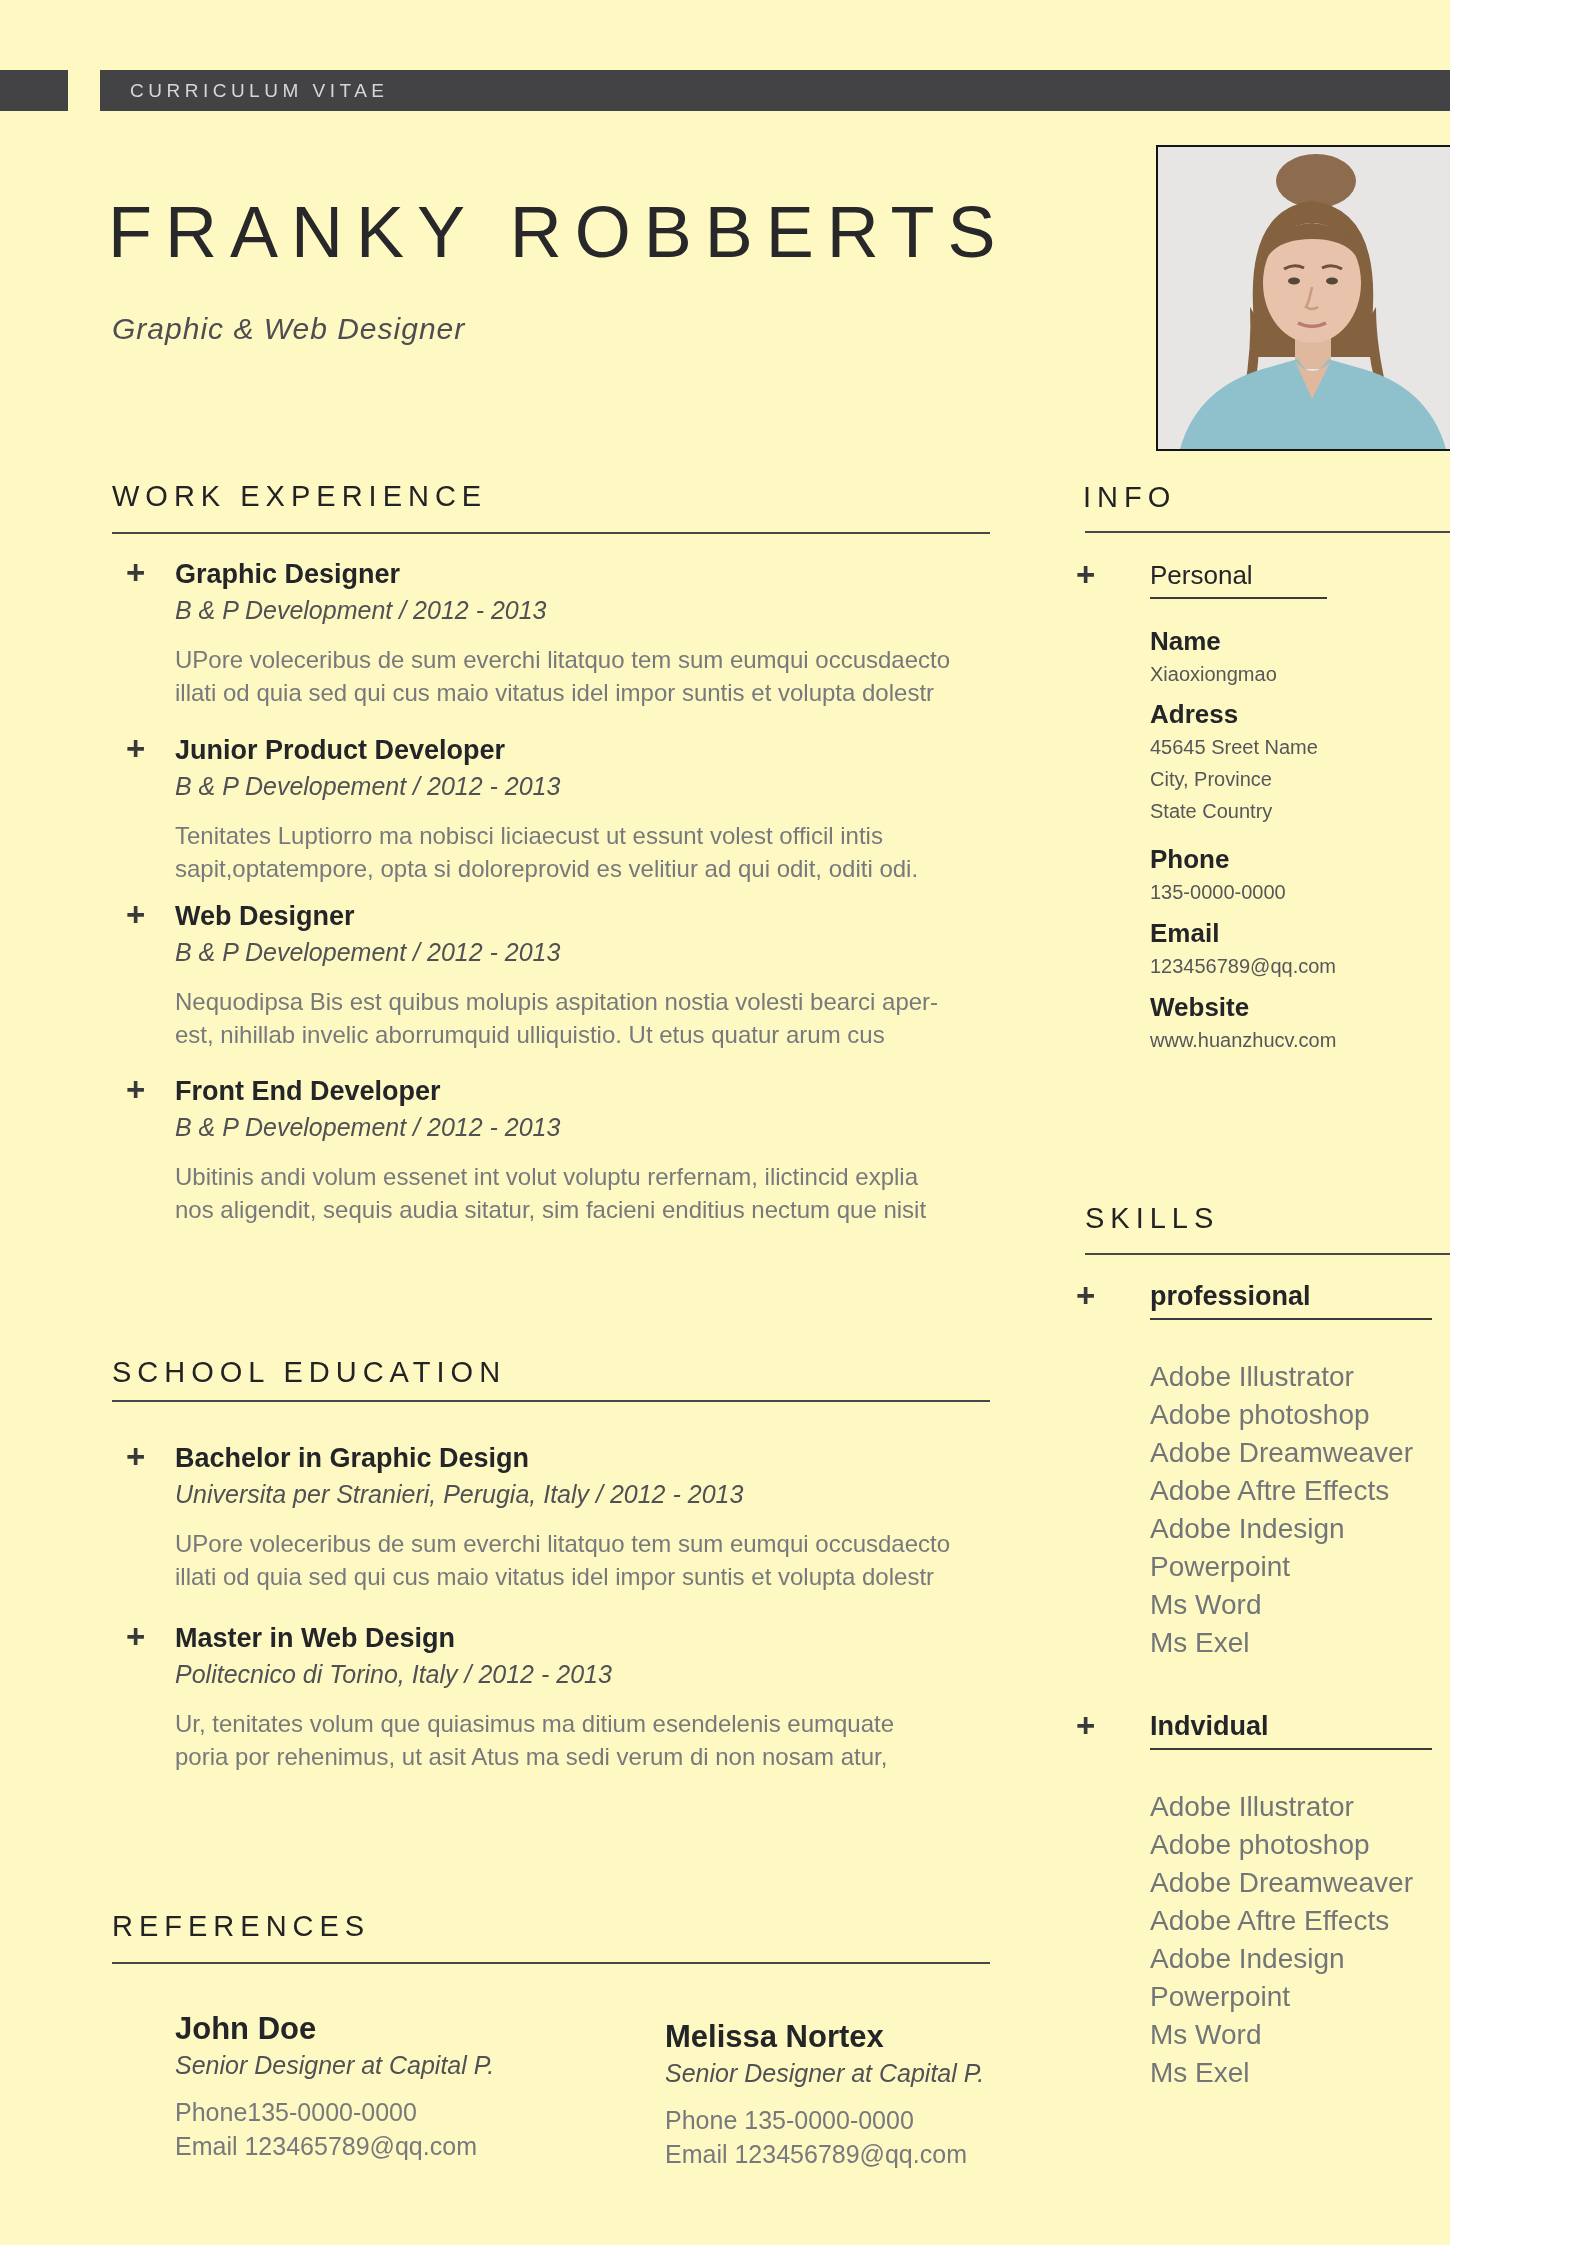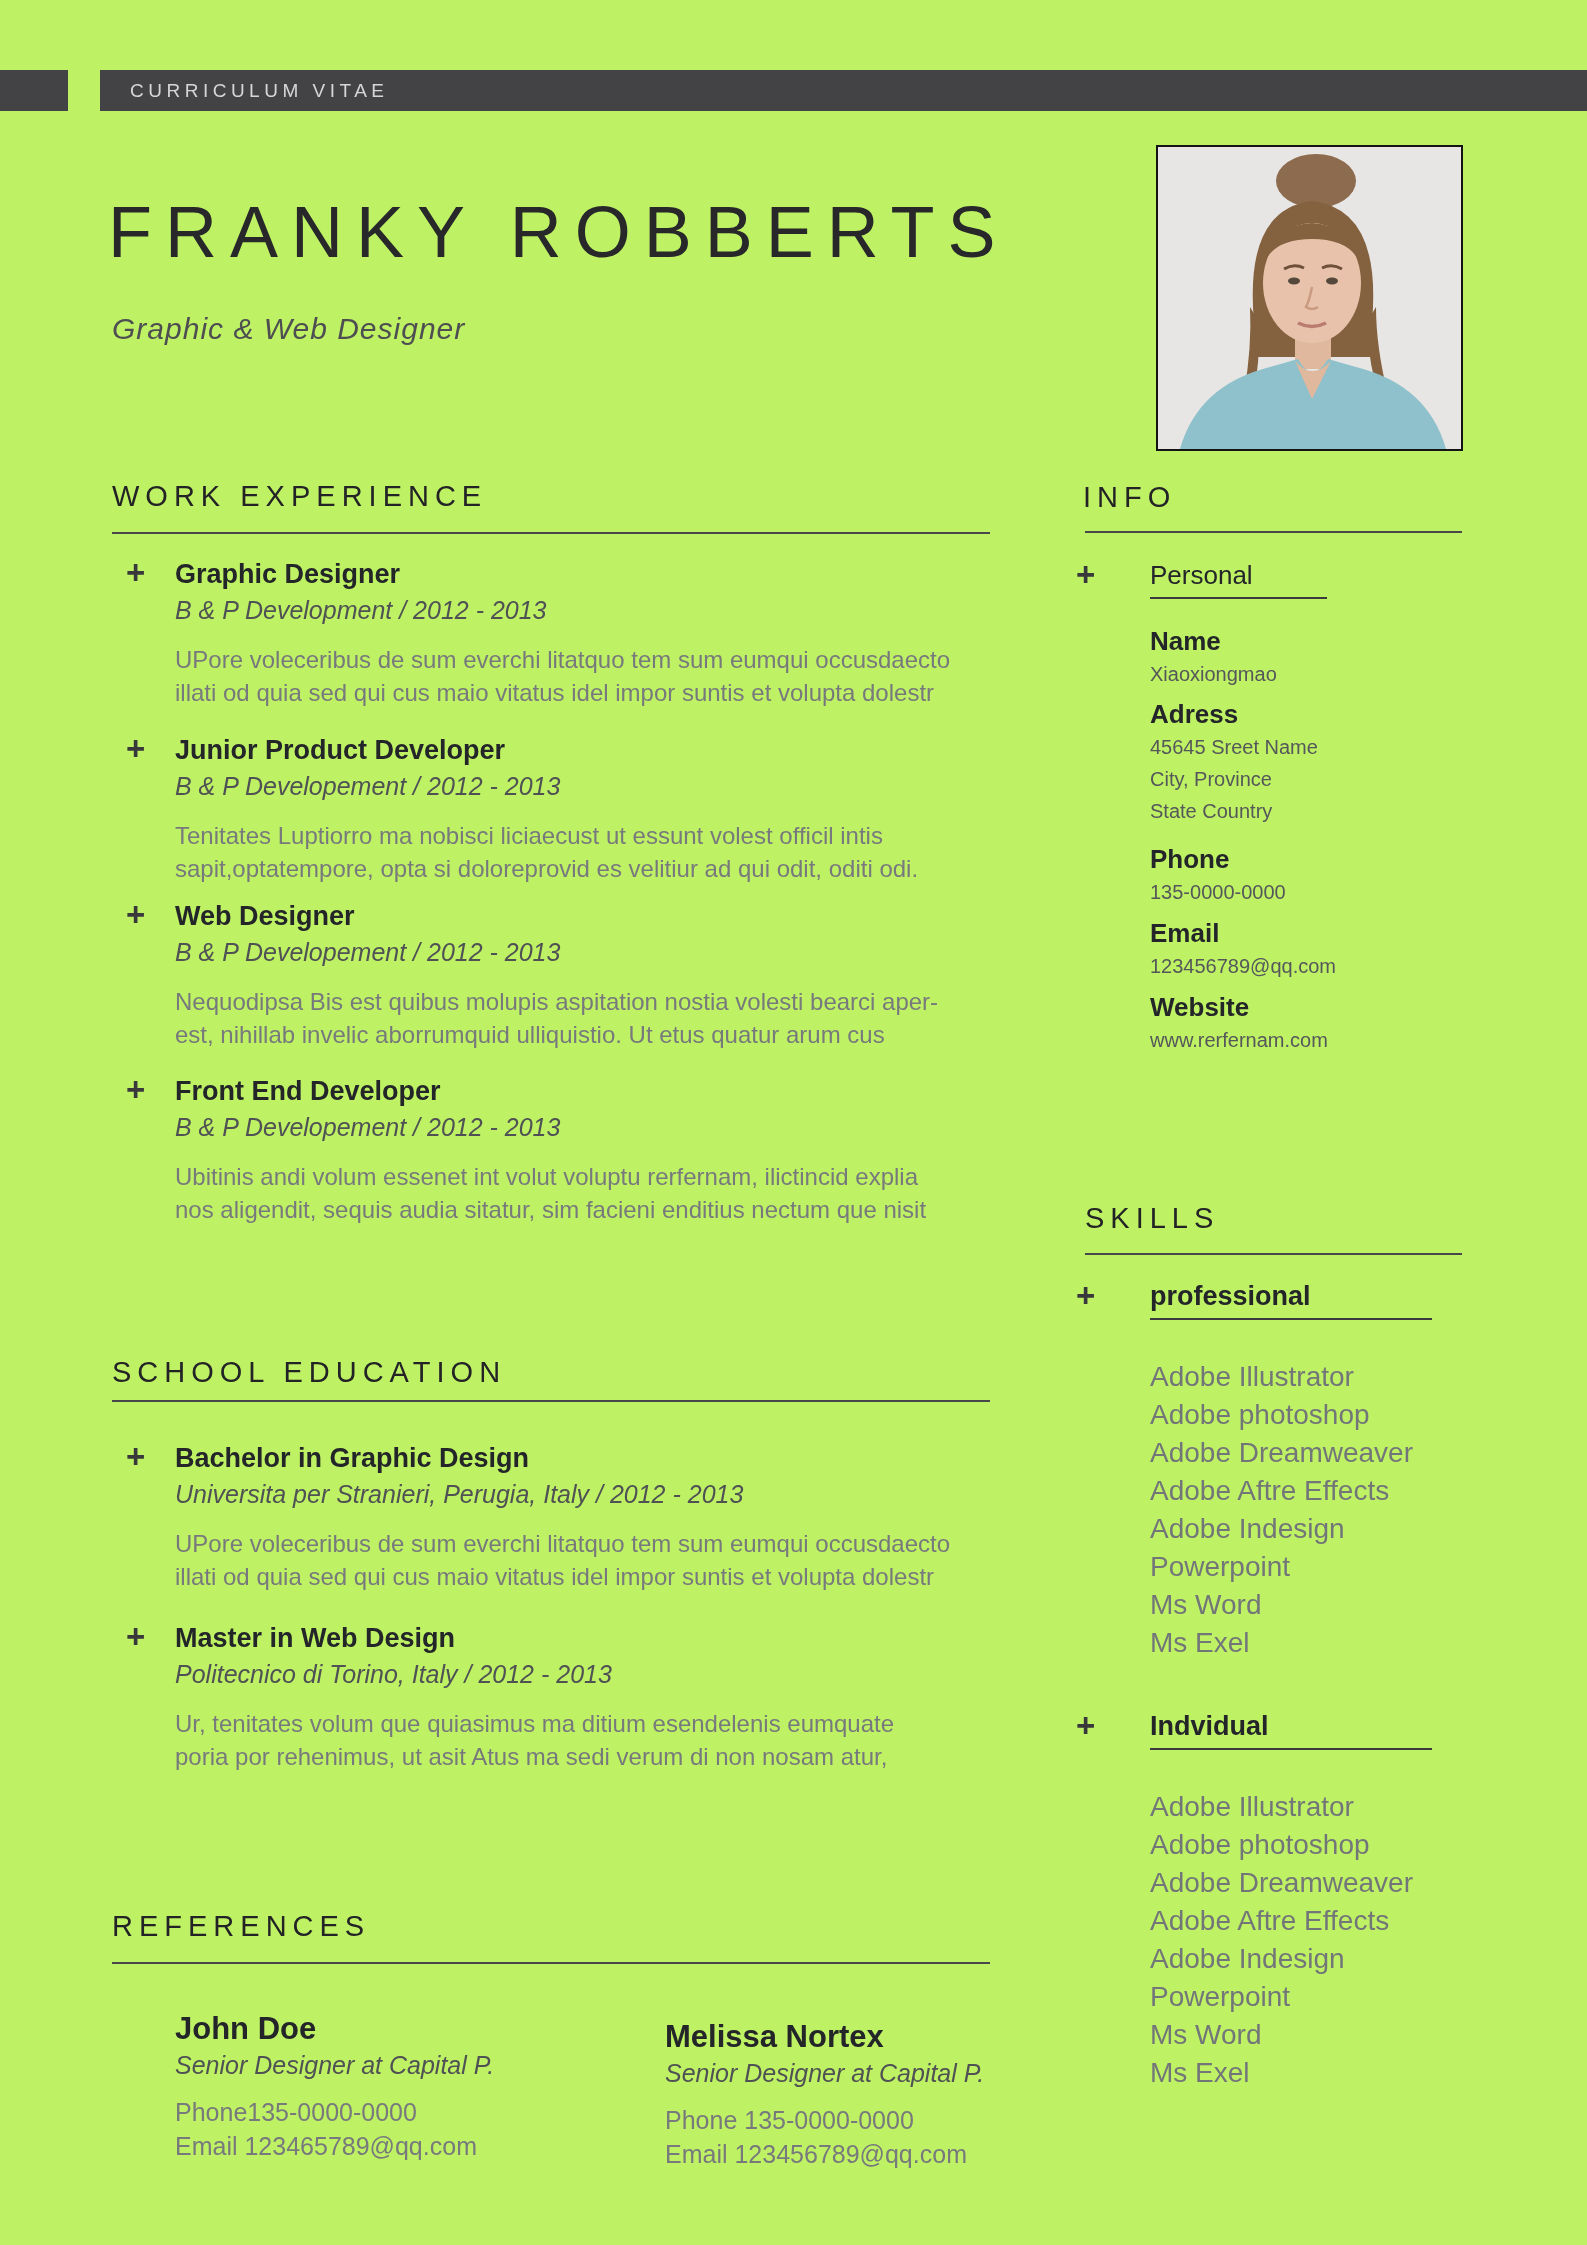--- a/index.html
+++ b/index.html
@@ -1,16 +1,16 @@
 <!DOCTYPE html>
 <html><head>
 <meta charset="utf-8">
 <style>
   html,body{margin:0;padding:0;background:#ffffff;}
-  .page{position:relative;width:1587px;height:2245px;background:#bef264;
+  .page{position:relative;width:1450px;height:2245px;background:#fef9c3;
         font-family:"Liberation Sans", sans-serif;color:#232428;overflow:hidden;}
   .abs{position:absolute;}
 
   
   .bar{background:#434345;height:41px;}
   .bar-text{display:block;padding-left:30px;line-height:41px;font-size:19px;
             letter-spacing:4.5px;color:#d6d6d6;}
 
   
   .big-name{font-size:72px;letter-spacing:13px;color:#28282b;line-height:72px;white-space:nowrap;}
@@ -210,21 +210,21 @@
     <div class="info-value">135-0000-0000</div>
   </div>
 
   <div class="abs" style="left:1150px;top:917px;">
     <div class="info-label">Email</div>
     <div class="info-value">123456789@qq.com</div>
   </div>
 
   <div class="abs" style="left:1150px;top:991px;">
     <div class="info-label">Website</div>
-    <div class="info-value">www.rerfernam.com</div>
+    <div class="info-value">www.huanzhucv.com</div>
   </div>
 
   <div class="abs sec-head" style="left:1085px;top:1202px;">SKILLS</div>
   <div class="abs rule" style="left:1085px;top:1253px;width:377px;"></div>
 
   <span class="abs plus" style="left:1076px;top:1281px;">+</span>
   <div class="abs group-label bold" style="left:1150px;top:1281px;width:282px;">professional</div>
 
   <div class="abs skill-list" style="left:1150px;top:1358px;">
     <div>Adobe Illustrator</div>

